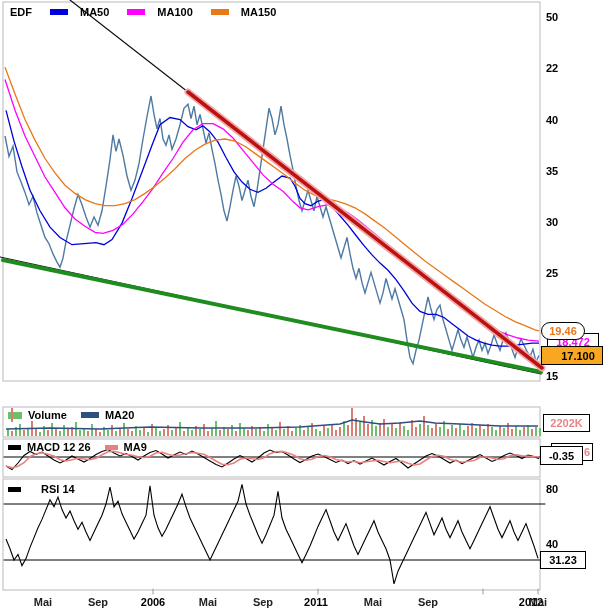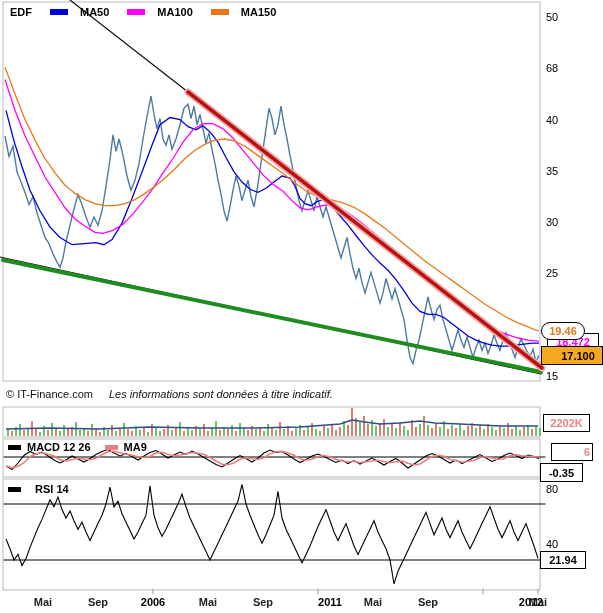--- a/index.html
+++ b/index.html
@@ -7,21 +7,21 @@
          font-family:"Liberation Sans",sans-serif;}
   .stage svg{position:absolute;left:0;top:0;z-index:1;}
   .ov{position:absolute;z-index:2;}
   .legend{display:flex;align-items:center;gap:12px;font-weight:bold;font-size:11px;color:#000;white-space:nowrap;}
   .sw{display:inline-block;width:18px;height:6px;}
   .sw-sm{display:inline-block;width:13px;height:5px;}
   .vol-ico{position:relative;display:inline-block;width:14px;height:7px;background:#6cc06c;}
   .vol-ico .wick{position:absolute;left:3px;top:-4px;width:2px;height:14px;background:#d97c74;}
   .box{position:absolute;z-index:3;border:1px solid #000;background:#fff;
        font-weight:bold;font-size:11px;display:flex;align-items:center;justify-content:center;}
-  .axlab{position:absolute;font-weight:normal;font-size:11px;color:#000;z-index:2;}
+  .axlab{position:absolute;font-weight:bold;font-size:11px;color:#000;z-index:2;}
   .datelab{position:absolute;font-size:11px;color:#1a1a1a;z-index:2;transform:translateX(-50%);}
   .datelab.yr{font-weight:bold;color:#000;}
   .datelab.mo{font-weight:bold;color:#222;}
   .copy{position:absolute;z-index:2;font-size:11px;color:#111;white-space:nowrap;}
   .copy .ital{font-style:italic;margin-left:16px;}
 </style>
 </head>
 <body>
 
 <div class="stage">
@@ -189,59 +189,64 @@
   <div class="ov legend" style="left:10px;top:6px;">
     <span style="margin-right:6px;">EDF</span>
     <span class="sw" style="background:#0000dd;"></span>
     <span>MA50</span>
     <span class="sw" style="background:#ff00ff;margin-left:6px;"></span>
     <span>MA100</span>
     <span class="sw" style="background:#e87818;margin-left:6px;"></span>
     <span>MA150</span>
   </div>
 
-  <div class="copy" style="left:6px;top:388px;">
-    <span>© IT-Finance.com</span><span class="ital">Les informations sont données à titre indicatif.</span>
-  </div>
-
+
+  <div class="ov legend" style="left:8px;top:409px;gap:6px;">
+    <span class="vol-ico">
+        <span class="wick"></span>
+      </span>
+    <span>Volume</span>
+    <span class="sw" style="background:#2f4f7f;margin-left:8px;"></span>
+    <span>MA20</span>
+  </div>
 
   <div class="ov legend" style="left:8px;top:441px;gap:6px;">
     <span class="sw-sm" style="background:#000;"></span>
     <span>MACD 12 26</span>
     <span class="sw-sm" style="background:#e98080;margin-left:8px;"></span>
     <span>MA9</span>
   </div>
 
-  <div class="ov legend" style="left:8px;top:483px;gap:14px;">
+  <div class="ov legend" style="left:8px;top:483px;gap:20px;">
     <span class="sw-sm" style="background:#000;"></span>
     <span>RSI 14</span>
   </div>
 
   <div class="box" style="left:547px;top:333px;width:50px;height:16px;color:#ff00ff;z-index:3;">18.472</div>
   <div class="box" style="left:541px;top:322px;width:42px;height:16px;color:#e87818;z-index:4;border-radius:9px;">19.46</div>
   <div class="box" style="left:541px;top:346px;width:48px;height:17px;color:#000;background:#f8a820;z-index:5;padding-left:12px;">17.100</div>
 
   <div class="box" style="left:543px;top:414px;width:45px;height:16px;color:#ea8484;">2202K</div>
 
   <div class="box" style="left:551px;top:443px;width:38px;height:16px;color:#ea8484;justify-content:flex-end;padding-right:2px;z-index:3;">6</div>
-  <div class="box" style="left:540px;top:446px;width:41px;height:17px;color:#000;z-index:4;margin-top:17px;">-0.35</div>
+  <div class="box" style="left:540px;top:446px;width:41px;height:17px;color:#000;z-index:4;">-0.35</div>
 
   <div class="axlab" style="left:546px;top:483px;">80</div>
   <div class="axlab" style="left:546px;top:538px;">40</div>
-  <div class="box" style="left:540px;top:551px;width:44px;height:16px;color:#000;">21.94</div>
+  <div class="box" style="left:540px;top:551px;width:44px;height:16px;color:#000;">31.23</div>
 <div class="axlab" style="left: 546px; top: 11px;">50</div>
-    <div class="axlab" style="left: 546px; top: 62px;">68</div>
+    <div class="axlab" style="left: 546px; top: 62px;">22</div>
     <div class="axlab" style="left: 546px; top: 114px;">40</div>
     <div class="axlab" style="left: 546px; top: 165px;">35</div>
     <div class="axlab" style="left: 546px; top: 216px;">30</div>
     <div class="axlab" style="left: 546px; top: 267px; text-align: right;">25</div>
     <div class="axlab" style="left: 546px; top: 370px;">15</div>
     <div class="datelab mo" style="left: 43px; top: 596px;">Mai</div>
     <div class="datelab mo" style="left: 98px; top: 596px;">Sep</div>
     <div class="datelab yr" style="left: 153px; top: 596px;">2006</div>
     <div class="datelab mo" style="left: 208px; top: 596px;">Mai</div>
     <div class="datelab mo" style="left: 263px; top: 596px;">Sep</div>
-    <div class="datelab yr" style="left: 330px; top: 596px;">2011</div>
+    <div class="datelab yr" style="left: 316px; top: 596px;">2011</div>
     <div class="datelab mo" style="left: 373px; top: 596px;">Mai</div>
     <div class="datelab mo" style="left: 428px; top: 596px;">Sep</div>
     <div class="datelab yr" style="left: 483px; top: 596px; margin-left: 48px;">2012</div>
     <div class="datelab mo" style="left: 538px; top: 596px;">Mai</div>
   </div>
 
 </body></html>

